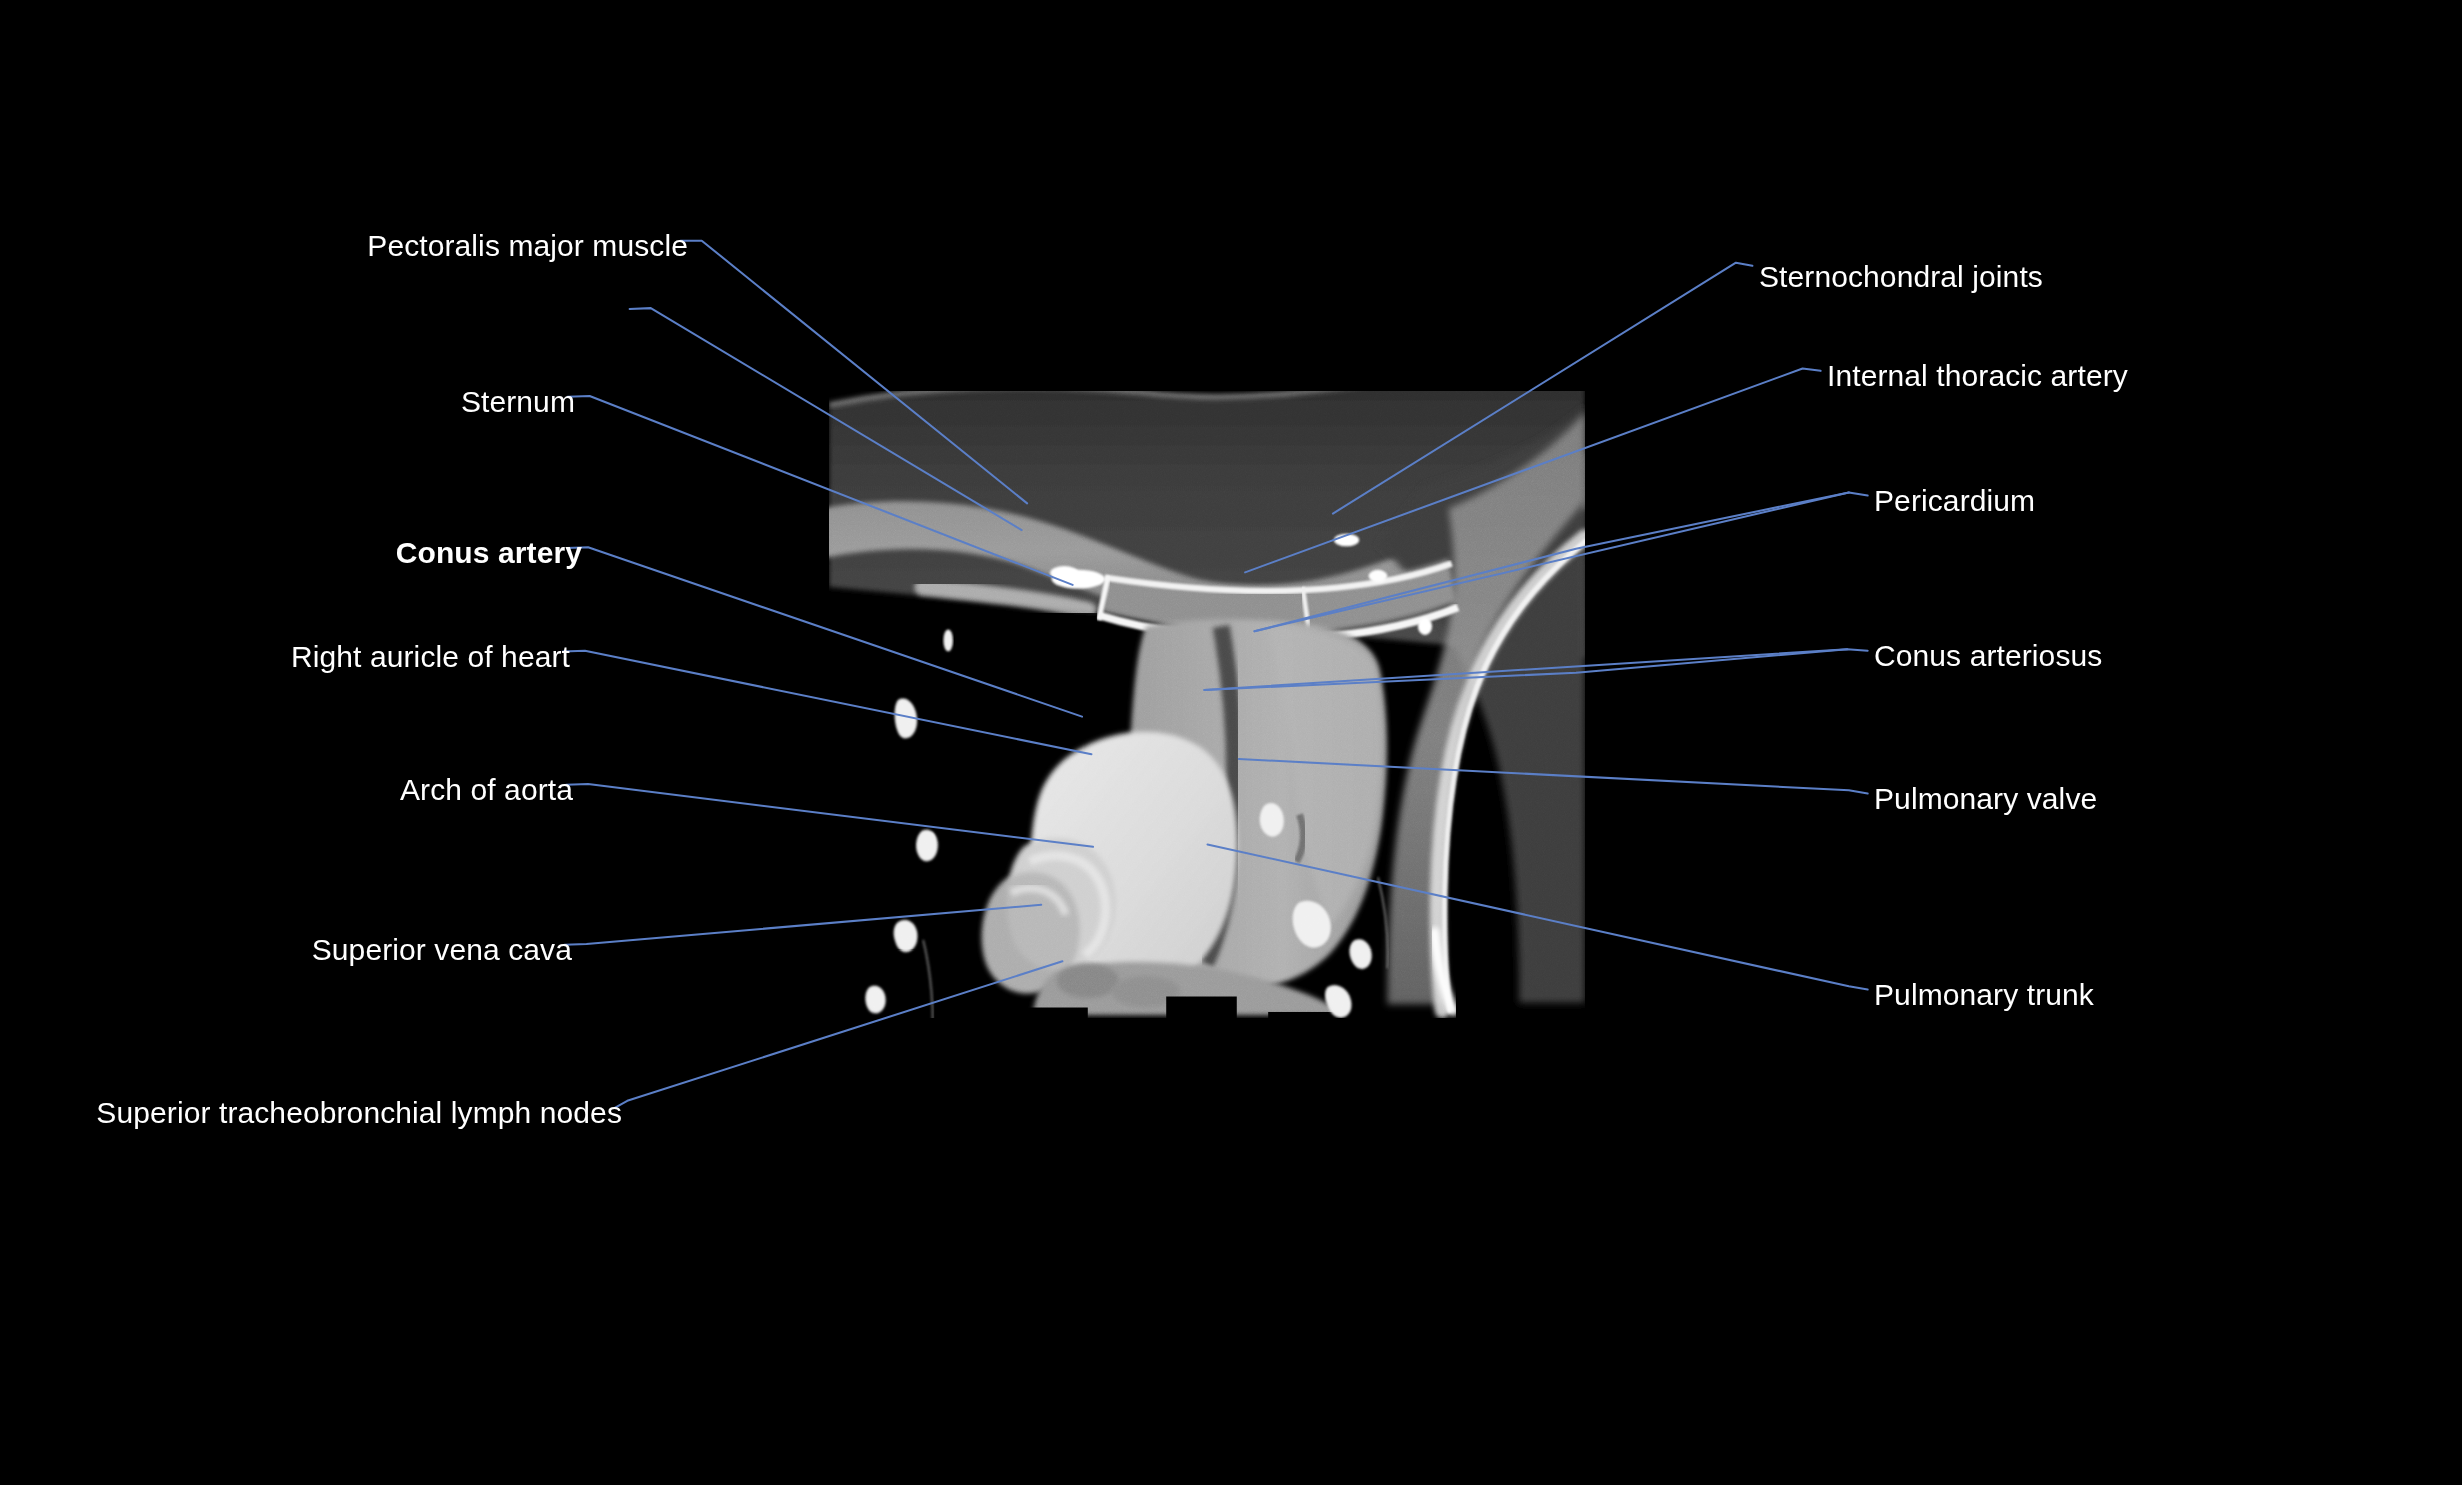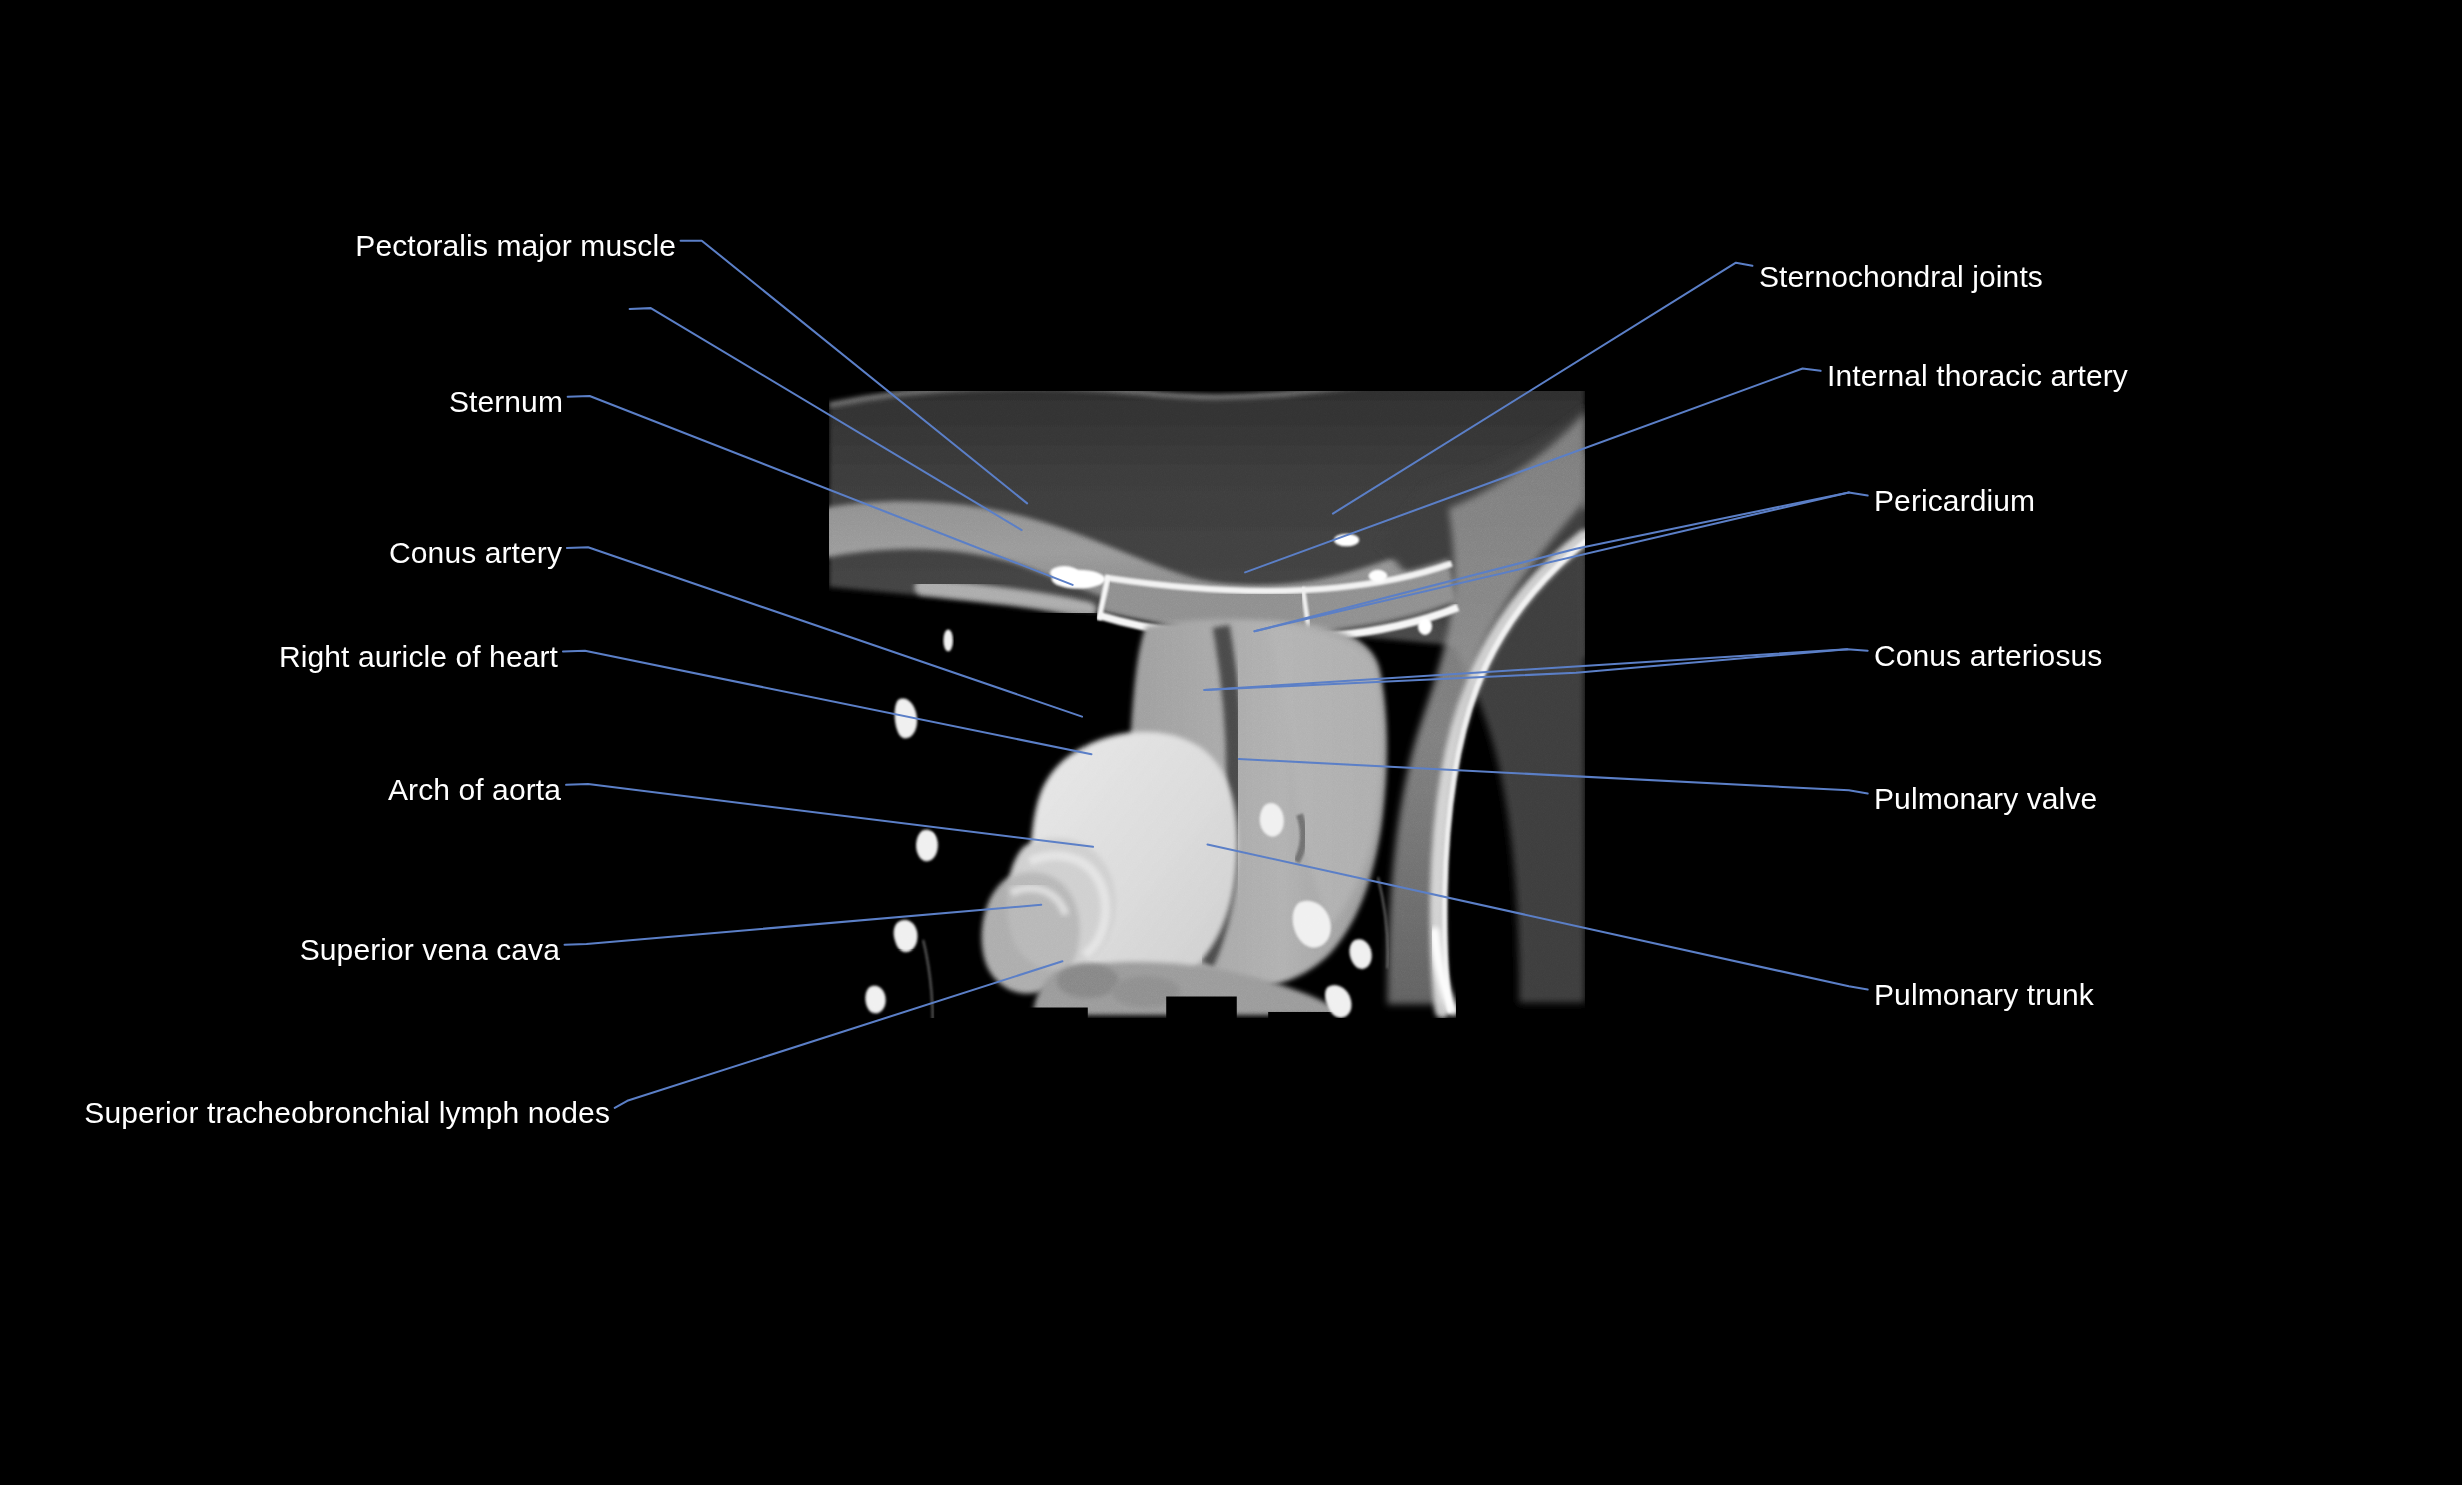--- a/index.html
+++ b/index.html
@@ -7,21 +7,21 @@
   body{width:2462px;height:1485px;overflow:hidden;
        font-family:"Liberation Sans","DejaVu Sans",sans-serif;}
   #stage{position:relative;width:2462px;height:1485px;background:#000;}
 
   
   #ct-wrap{position:absolute;left:829px;top:391px;width:756px;height:627px;overflow:hidden;}
   #ct{position:absolute;inset:0;}
 
   .lbl{position:absolute;color:#ffffff;font-size:30px;line-height:31px;
        letter-spacing:0.1px;white-space:nowrap;}
-  .lbl.l{text-align:right;}
+  .lbl.l{text-align:right;padding-left:12px;}
   .lbl.r{text-align:left;}
 
   #leaders{position:absolute;left:0;top:0;width:2462px;height:1485px;
            pointer-events:none;}
 </style>
 </head>
 <body>
 
 <div id="stage">
 
@@ -201,21 +201,21 @@
       <polyline points="2382,632 2358,628 1600,805" fill="none" stroke="#5b7fc7" stroke-width="2.6" stroke-linejoin="round" stroke-linecap="round"></polyline>
       <polyline points="2382,830 2356,828 1536,880" fill="none" stroke="#5b7fc7" stroke-width="2.6" stroke-linejoin="round" stroke-linecap="round"></polyline>
       <polyline points="2382,1012 2358,1008 1580,968" fill="none" stroke="#5b7fc7" stroke-width="2.6" stroke-linejoin="round" stroke-linecap="round"></polyline>
       <polyline points="2382,1262 2358,1258 1540,1077" fill="none" stroke="#5b7fc7" stroke-width="2.6" stroke-linejoin="round" stroke-linecap="round"></polyline>
       <polyline points="2358,628 2010,700 1600,805" fill="none" stroke="#5b7fc7" stroke-width="2.6" stroke-linejoin="round" stroke-linecap="round"></polyline>
       <polyline points="2356,828 2010,858 1536,880" fill="none" stroke="#5b7fc7" stroke-width="2.6" stroke-linejoin="round" stroke-linecap="round"></polyline>
     </svg>
 
   <div class="lbl l" style="top: 230px; left: 0px; width: 676px;">Pectoralis major muscle</div>
   <div class="lbl l" style="top: 386px; left: 0px; width: 563px; text-align: right;">Sternum</div>
-  <div class="lbl l" style="top: 537px; left: 0px; width: 562px;">Conus artery</div>
+  <div class="lbl l" style="top: 537px; left: 8px; width: 562px; font-weight: bold;">Conus artery</div>
   <div class="lbl l" style="top: 641px; left: 0px; width: 558px;">Right auricle of heart</div>
   <div class="lbl l" style="top: 934px; left: 0px; width: 560px;">Superior vena cava</div>
   <div class="lbl l" style="top: 774px; left: 0px; width: 561px;">Arch of aorta</div>
   <div class="lbl l" style="top: 1097px; left: 0px; width: 610px;">Superior tracheobronchial lymph nodes</div>
 
   <div class="lbl r" style="top: 261px; left: 1759px;">Sternochondral joints</div>
   <div class="lbl r" style="top: 360px; left: 1827px;">Internal thoracic artery</div>
   <div class="lbl r" style="top: 485px; left: 1874px;">Pericardium</div>
   <div class="lbl r" style="top: 640px; left: 1874px;">Conus arteriosus</div>
   <div class="lbl r" style="top: 783px; left: 1874px; text-align: right;">Pulmonary valve</div>

